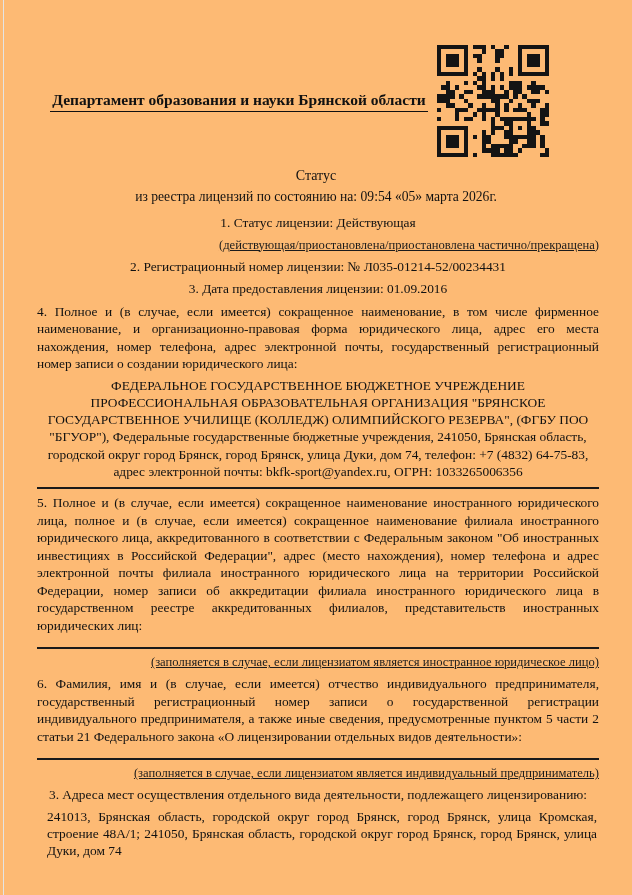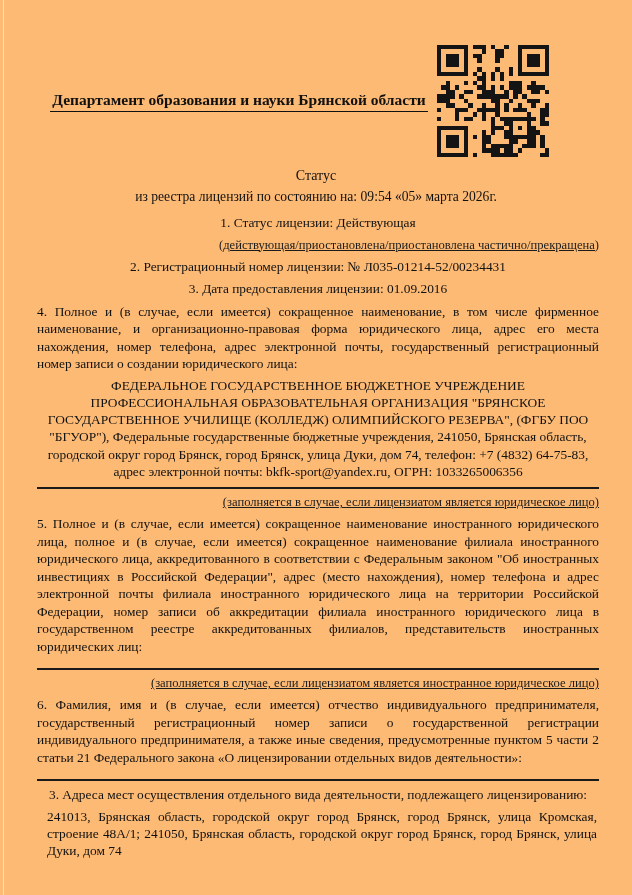--- a/index.html
+++ b/index.html
@@ -407,27 +407,27 @@
     <p class="para single">1. Статус лицензии: Действующая</p>
     <div class="caption">(действующая/приостановлена/приостановлена частично/прекращена)</div>
 
     <p class="para single mt2">2. Регистрационный номер лицензии: № Л035-01214-52/00234431</p>
 
     <p class="para single mt2">3. Дата предоставления лицензии: 01.09.2016</p>
 
     <p class="para mt2">4. Полное и (в случае, если имеется) сокращенное наименование, в том числе фирменное наименование, и организационно-правовая форма юридического лица, адрес его места нахождения, номер телефона, адрес электронной почты, государственный регистрационный номер записи о создании юридического лица:</p>
     <div class="value-block">ФЕДЕРАЛЬНОЕ ГОСУДАРСТВЕННОЕ БЮДЖЕТНОЕ УЧРЕЖДЕНИЕ ПРОФЕССИОНАЛЬНАЯ ОБРАЗОВАТЕЛЬНАЯ ОРГАНИЗАЦИЯ "БРЯНСКОЕ ГОСУДАРСТВЕННОЕ УЧИЛИЩЕ (КОЛЛЕДЖ) ОЛИМПИЙСКОГО РЕЗЕРВА", (ФГБУ ПОО "БГУОР"), Федеральные государственные бюджетные учреждения, 241050, Брянская область, городской округ город Брянск, город Брянск, улица Дуки, дом 74, телефон: +7 (4832) 64-75-83, адрес электронной почты: bkfk-sport@yandex.ru, ОГРН: 1033265006356</div>
     <hr class="divider">
-    <div class="caption">(заполняется в случае, если лицензиатом является юридическое лицо)</div>
 
     <p class="para mt2">5. Полное и (в случае, если имеется) сокращенное наименование иностранного юридического лица, полное и (в случае, если имеется) сокращенное наименование филиала иностранного юридического лица, аккредитованного в соответствии с Федеральным законом "Об иностранных инвестициях в Российской Федерации", адрес (место нахождения), номер телефона и адрес электронной почты филиала иностранного юридического лица на территории Российской Федерации, номер записи об аккредитации филиала иностранного юридического лица в государственном реестре аккредитованных филиалов, представительств иностранных юридических лиц:</p>
     <hr class="divider after-blank">
     <div class="caption">(заполняется в случае, если лицензиатом является иностранное юридическое лицо)</div>
 
     <p class="para mt2">6. Фамилия, имя и (в случае, если имеется) отчество индивидуального предпринимателя, государственный регистрационный номер записи о государственной регистрации индивидуального предпринимателя, а также иные сведения, предусмотренные пунктом 5 части 2 статьи 21 Федерального закона «О лицензировании отдельных видов деятельности»:</p>
     <hr class="divider after-blank">
+    <div class="caption">(заполняется в случае, если лицензиатом является индивидуальный предприниматель)</div>
 
 
     <p class="para single mt2">3. Адреса мест осуществления отдельного вида деятельности, подлежащего лицензированию:</p>
     <div class="address-block">241013, Брянская область, городской округ город Брянск, город Брянск, улица Кромская, строение 48А/1; 241050, Брянская область, городской округ город Брянск, город Брянск, улица Дуки, дом 74</div>
 
   </div>
 </div>
 
 </body></html>

